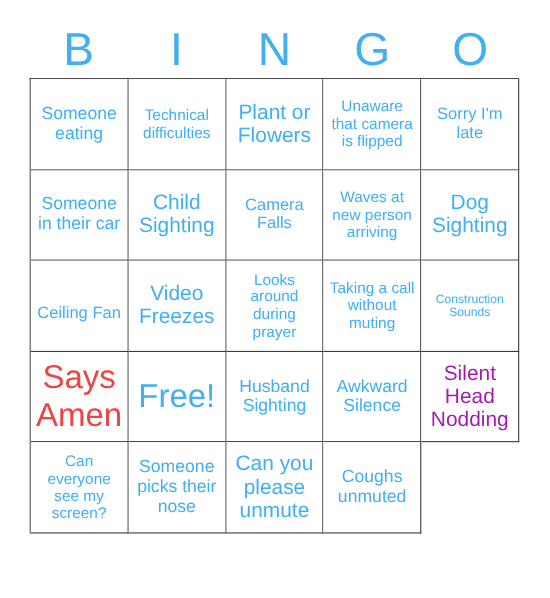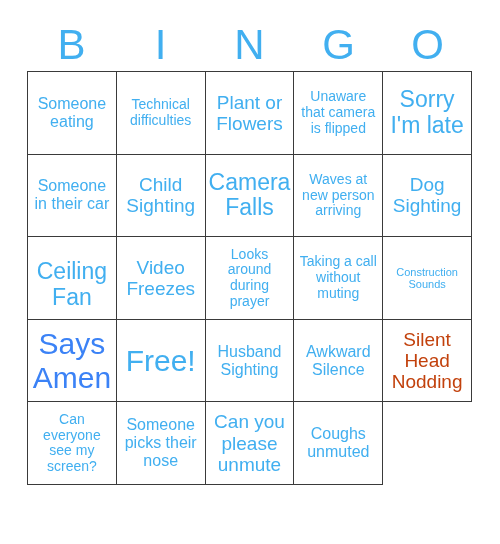--- a/index.html
+++ b/index.html
@@ -84,21 +84,21 @@
     display: block;
     width: 100%;
     word-wrap: break-word;
   }
 
   
   .fs-xs   { font-size: 11px; }
   .fs-sm   { font-size: 14px; }
   .fs-md   { font-size: 16px; }
   .fs-lg   { font-size: 19px; }
-  .fs-xl   { font-size: 23px; }
+  .fs-xl   { font-size: 15px; }
   .fs-xxl  { font-size: 30px; }
 </style>
 </head>
 <body style="background: rgb(255, 255, 255);">
 
 <div id="bingo-card">
 
   <div id="bingo-header">
     <div class="header-letter" style="color: rgb(65, 175, 240);">B</div>
     <div class="header-letter" style="color: rgb(65, 175, 240);">I</div>
@@ -151,34 +151,34 @@
         <span class="cell-text fs-sm" style="color: rgb(65, 175, 240);">Looks around during prayer</span>
       </div>
     <div class="bingo-cell" style="border-right-color: rgb(58, 58, 58); border-bottom-color: rgb(58, 58, 58);">
         <span class="cell-text fs-sm" style="color: rgb(65, 175, 240);">Taking a call without muting</span>
       </div>
 
     <div class="bingo-cell" style="border-right-color: rgb(58, 58, 58); border-bottom-color: rgb(58, 58, 58);">
         <span class="cell-text fs-xs" style="color: rgb(65, 175, 240);">Construction Sounds</span>
       </div>
     <div class="bingo-cell" style="border-right-color: rgb(58, 58, 58); border-bottom-color: rgb(58, 58, 58);">
-        <span class="cell-text fs-xxl" style="color: #3b82f6;">Says Amen</span>
+        <span class="cell-text fs-xxl" style="color: #ef4444;">Says Amen</span>
       </div>
     <div class="bingo-cell" style="border-right-color: rgb(58, 58, 58); border-bottom-color: rgb(58, 58, 58);">
         <span class="cell-text fs-xxl" style="color: rgb(65, 175, 240);">Free!</span>
       </div>
     <div class="bingo-cell" style="border-right-color: rgb(58, 58, 58); border-bottom-color: rgb(58, 58, 58);">
         <span class="cell-text fs-md" style="color: rgb(65, 175, 240);">Husband Sighting</span>
       </div>
     <div class="bingo-cell" style="border-right-color: rgb(58, 58, 58); border-bottom-color: rgb(58, 58, 58);">
         <span class="cell-text fs-md" style="color: rgb(65, 175, 240);">Awkward Silence</span>
       </div>
 
     <div class="bingo-cell" style="border-right-color: rgb(58, 58, 58); border-bottom-color: rgb(58, 58, 58);">
-        <span class="cell-text fs-lg" style="color: #c2410c;">Silent Head Nodding</span>
+        <span class="cell-text fs-lg" style="color: #a21caf;">Silent Head Nodding</span>
       </div>
     <div class="bingo-cell" style="border-right-color: rgb(58, 58, 58); border-bottom-color: rgb(58, 58, 58);">
         <span class="cell-text fs-sm" style="color: rgb(65, 175, 240);">Can everyone see my screen?</span>
       </div>
     <div class="bingo-cell" style="border-right-color: rgb(58, 58, 58); border-bottom-color: rgb(58, 58, 58); text-align: center;">
         <span class="cell-text fs-md" style="color: rgb(65, 175, 240);">Someone picks their nose</span>
       </div>
     <div class="bingo-cell" style="border-right-color: rgb(58, 58, 58); border-bottom-color: rgb(58, 58, 58);">
         <span class="cell-text fs-lg" style="color: rgb(65, 175, 240);">Can you please unmute</span>
       </div>

